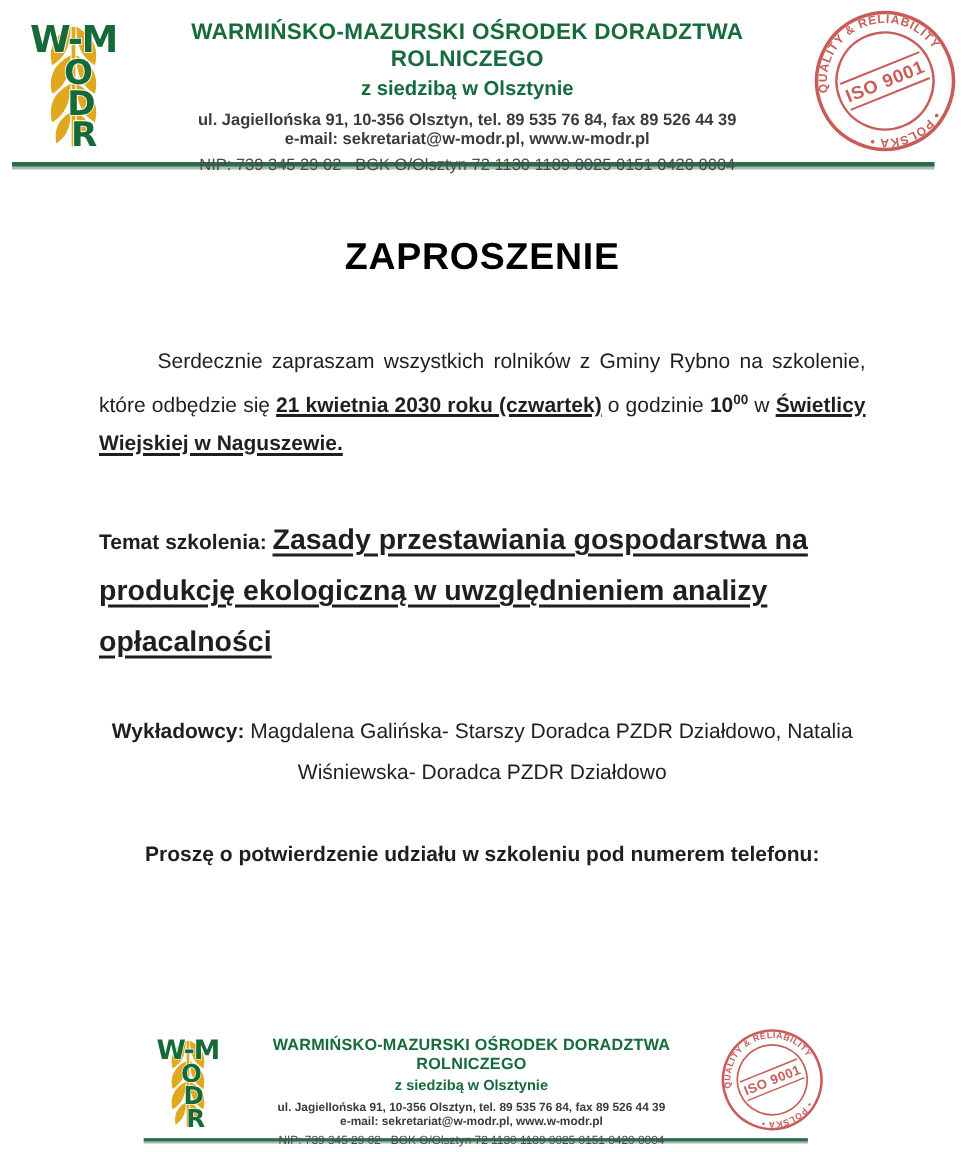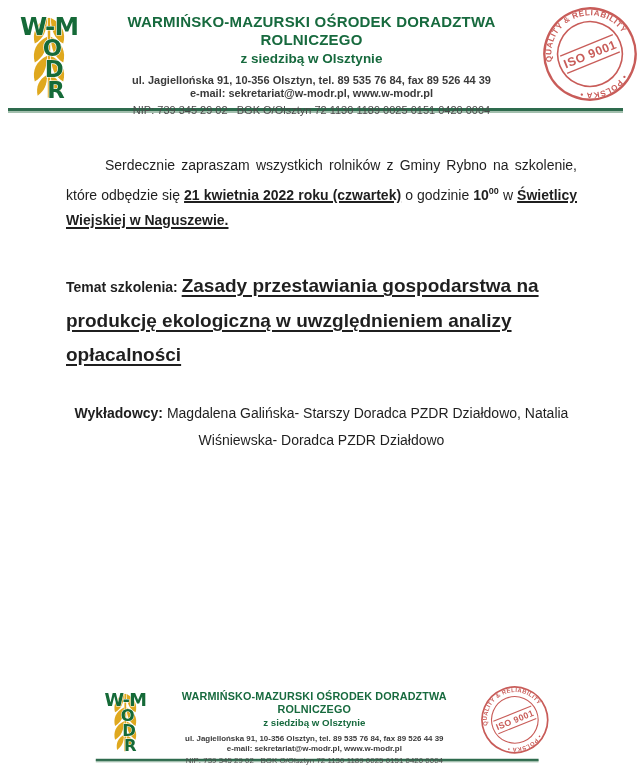--- a/index.html
+++ b/index.html
@@ -95,28 +95,30 @@
         <line x1="21" y1="40.5" x2="79" y2="40.5" stroke="#c44f4b" stroke-width="1.4"></line>
         <line x1="21" y1="59.5" x2="79" y2="59.5" stroke="#c44f4b" stroke-width="1.4"></line>
         <text x="50" y="54.5" font-size="12.5" text-anchor="middle" letter-spacing="0.5">ISO 9001</text>
       </g>
     </svg>
   </div>
   <div class="divider"></div>
 
   <div class="main">
 
+    <div class="title">ZAPROSZENIE</div>
 
-    <p class="intro"><span>Serdecznie zapraszam wszystkich rolników z Gminy Rybno na szkolenie, które odbędzie się </span><b class="u">21 kwietnia 2022 roku (czwartek)</b><span> o godzinie </span><b>10</b><sup>00</sup><span> w </span><b class="u">Świetlicy Wiejskiej w Naguszewie.</b></p>
+    <p class="intro"><span>Serdecznie zapraszam wszystkich rolników z Gminy Rybno na szkolenie, które odbędzie się </span><b class="u">21 kwietnia 2030 roku (czwartek)</b><span> o godzinie </span><b>10</b><sup>00</sup><span> w </span><b class="u">Świetlicy Wiejskiej w Naguszewie.</b></p>
 
     <div class="topic"><span class="topic-label">Temat szkolenia: </span><span class="topic-text">Zasady przestawiania gospodarstwa na produkcję ekologiczną w uwzględnieniem analizy opłacalności</span></div>
 
     <div class="people"><span class="plabel">Wykładowcy: </span><span>Magdalena Galińska- Starszy Doradca PZDR Działdowo, Natalia Wiśniewska- Doradca PZDR Działdowo</span></div>
 
 
+    <div class="confirm">Proszę o potwierdzenie udziału w szkoleniu pod numerem telefonu:</div>
 
   </div>
 
   <div class="footer">
     <div class="letterhead">
       <svg class="logo" width="74" height="94" viewBox="0 0 78 98">
         <g fill="#dfa81e">
           <path d="M37,12 C25,18 21,28 24,39 C33,34 37,25 37,12 Z"></path>
           <path d="M41,12 C53,18 57,28 54,39 C45,34 41,25 41,12 Z"></path>
           <path d="M37,32 C25,38 21,48 24,59 C33,54 37,45 37,32 Z"></path>

